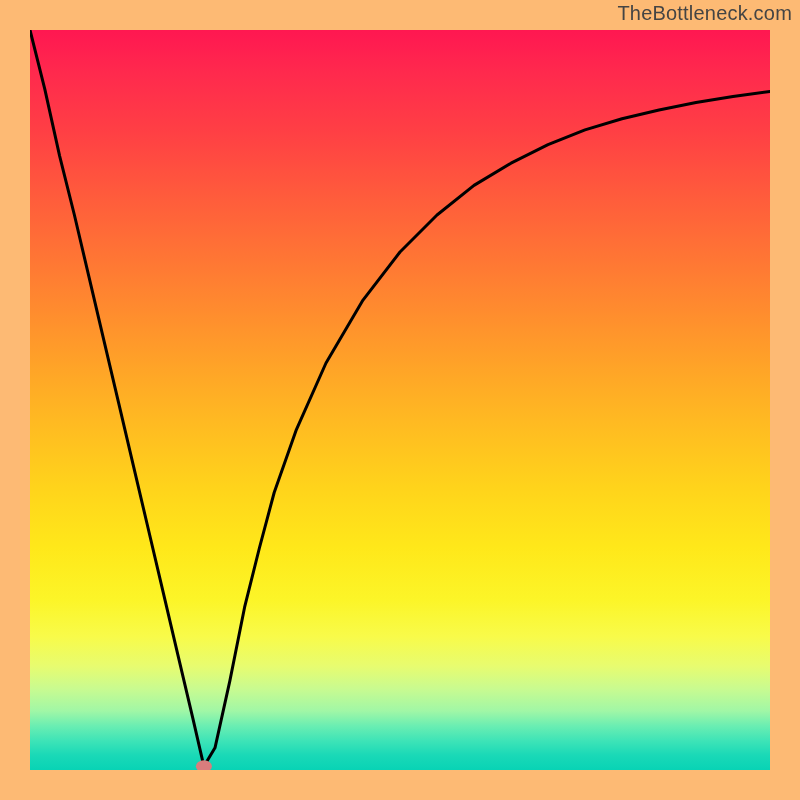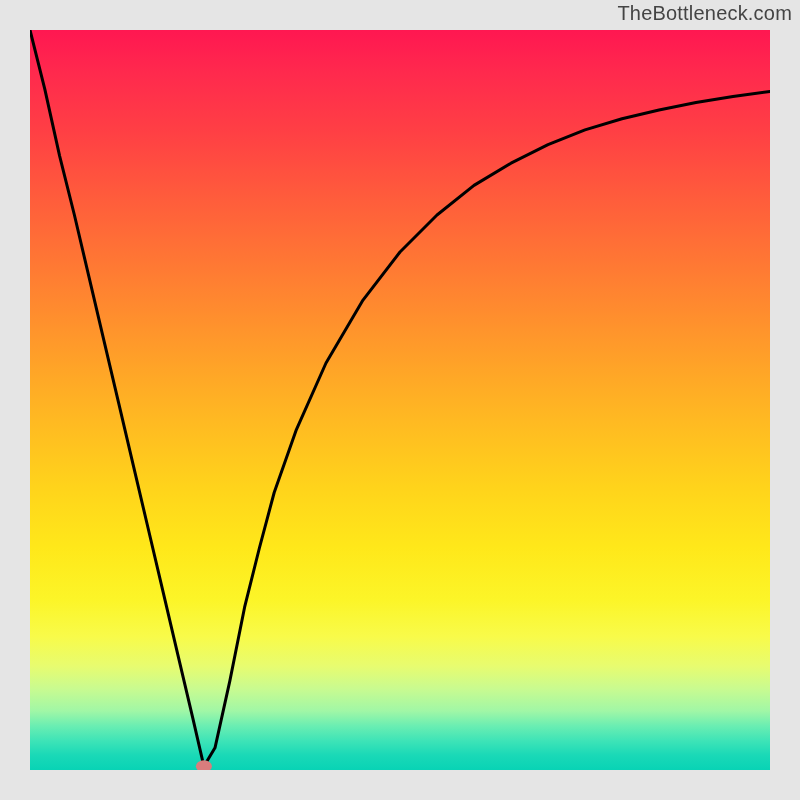--- a/index.html
+++ b/index.html
@@ -8,21 +8,21 @@
     width: 800px;
     height: 800px;
     overflow: hidden;
     background: #000;
     font-family: Arial, Helvetica, sans-serif;
   }
   .frame {
     position: relative;
     width: 800px;
     height: 800px;
-    background: #e5e5e5;
+    background: #fdba74;
   }
   .watermark {
     position: absolute;
     top: 2px;
     right: 8px;
     color: #444;
     font-size: 20px;
     font-weight: 500;
     z-index: 20;
     letter-spacing: 0.2px;

